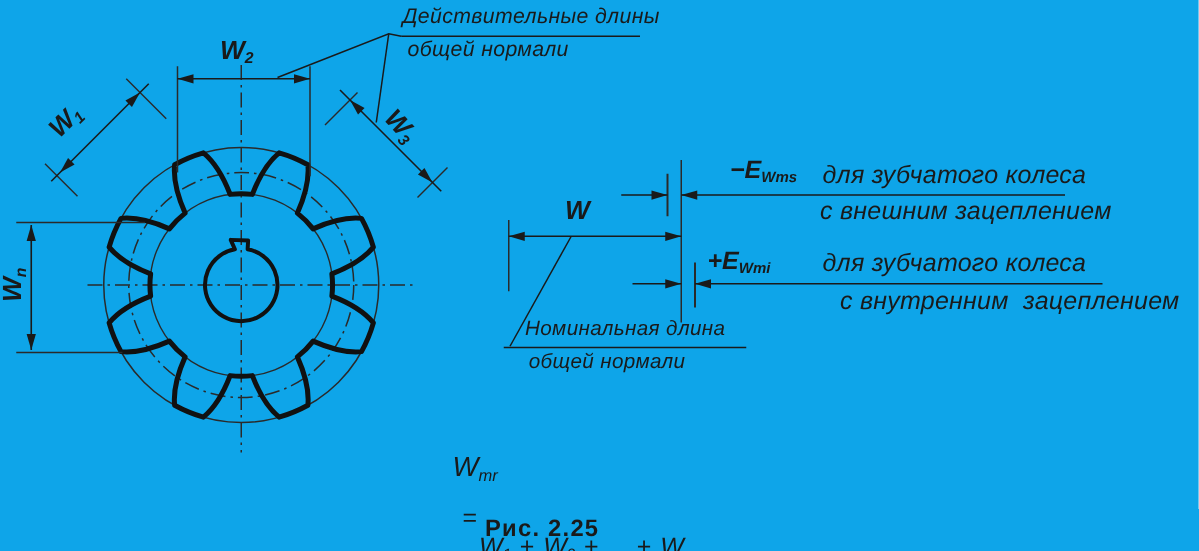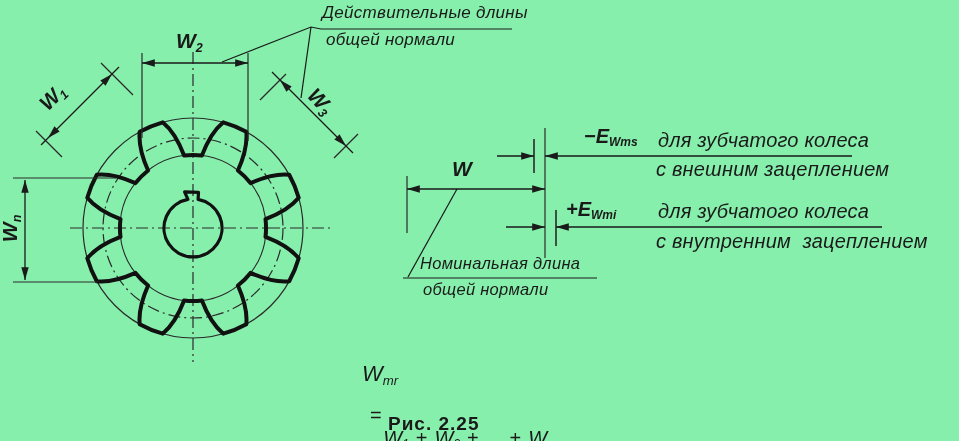--- a/index.html
+++ b/index.html
@@ -1,16 +1,16 @@
 <!DOCTYPE html>
 <html><head>
 <meta charset="utf-8">
 <style>
   html,body{margin:0;padding:0;background:#ffffff;}
-  #stage{position:relative;width:959px;height:441px;background:#86efac;overflow:hidden;
+  #stage{position:relative;width:959px;height:441px;background:#0ea5e9;overflow:hidden;
          font-family:"Liberation Sans",sans-serif;color:#1a1a1a;}
   #linework{position:absolute;left:0;top:0;}
   .txt{position:absolute;white-space:nowrap;font-style:italic;line-height:1.05;}
   .ru{font-size:16.5px;letter-spacing:0.3px;}
   .ru-sm{font-size:20px;letter-spacing:0.2px;}
   .dimlbl{font-size:21px;font-weight:bold;}
   .dev{font-size:20px;font-weight:bold;}
   .sub{font-size:0.6em;font-style:italic;vertical-align:-0.28em;letter-spacing:0;}
   .rot{transform-origin:center center;}
   .formula{position:absolute;left:362px;top:347px;display:flex;align-items:flex-start;font-style:italic;flex-direction:column;}
@@ -106,21 +106,21 @@
   <div class="txt dev" style="left:584px;top:126px;">
     <span>−E</span><span class="sub">Wms</span>
   </div>
   <div class="txt ru-sm" style="left:658px;top:130px;">для зубчатого колеса</div>
   <div class="txt ru-sm" style="left:656px;top:159px;">с внешним зацеплением</div>
 
   <div class="txt dev" style="left:566px;top:199px;">
     <span>+E</span><span class="sub">Wmi</span>
   </div>
   <div class="txt ru-sm" style="left:658px;top:201px;">для зубчатого колеса</div>
-  <div class="txt ru-sm" style="left:656px;top:231px;">с внутренним &nbsp;зацеплением</div>
+  <div class="txt ru-sm" style="left:672px;top:231px;">с внутренним &nbsp;зацеплением</div>
 
   <div class="txt ru" style="left:420px;top:255px;">Номинальная длина</div>
   <div class="txt ru" style="left:423px;top:281px;">общей нормали</div>
 
   <div class="formula">
     <span class="f-lhs"><span>W</span><span class="sub">mr</span></span>
     <span class="f-eq">=</span>
     <span class="frac">
       <span class="f-num">
         <span><span>W</span><span class="sub">1</span></span>

